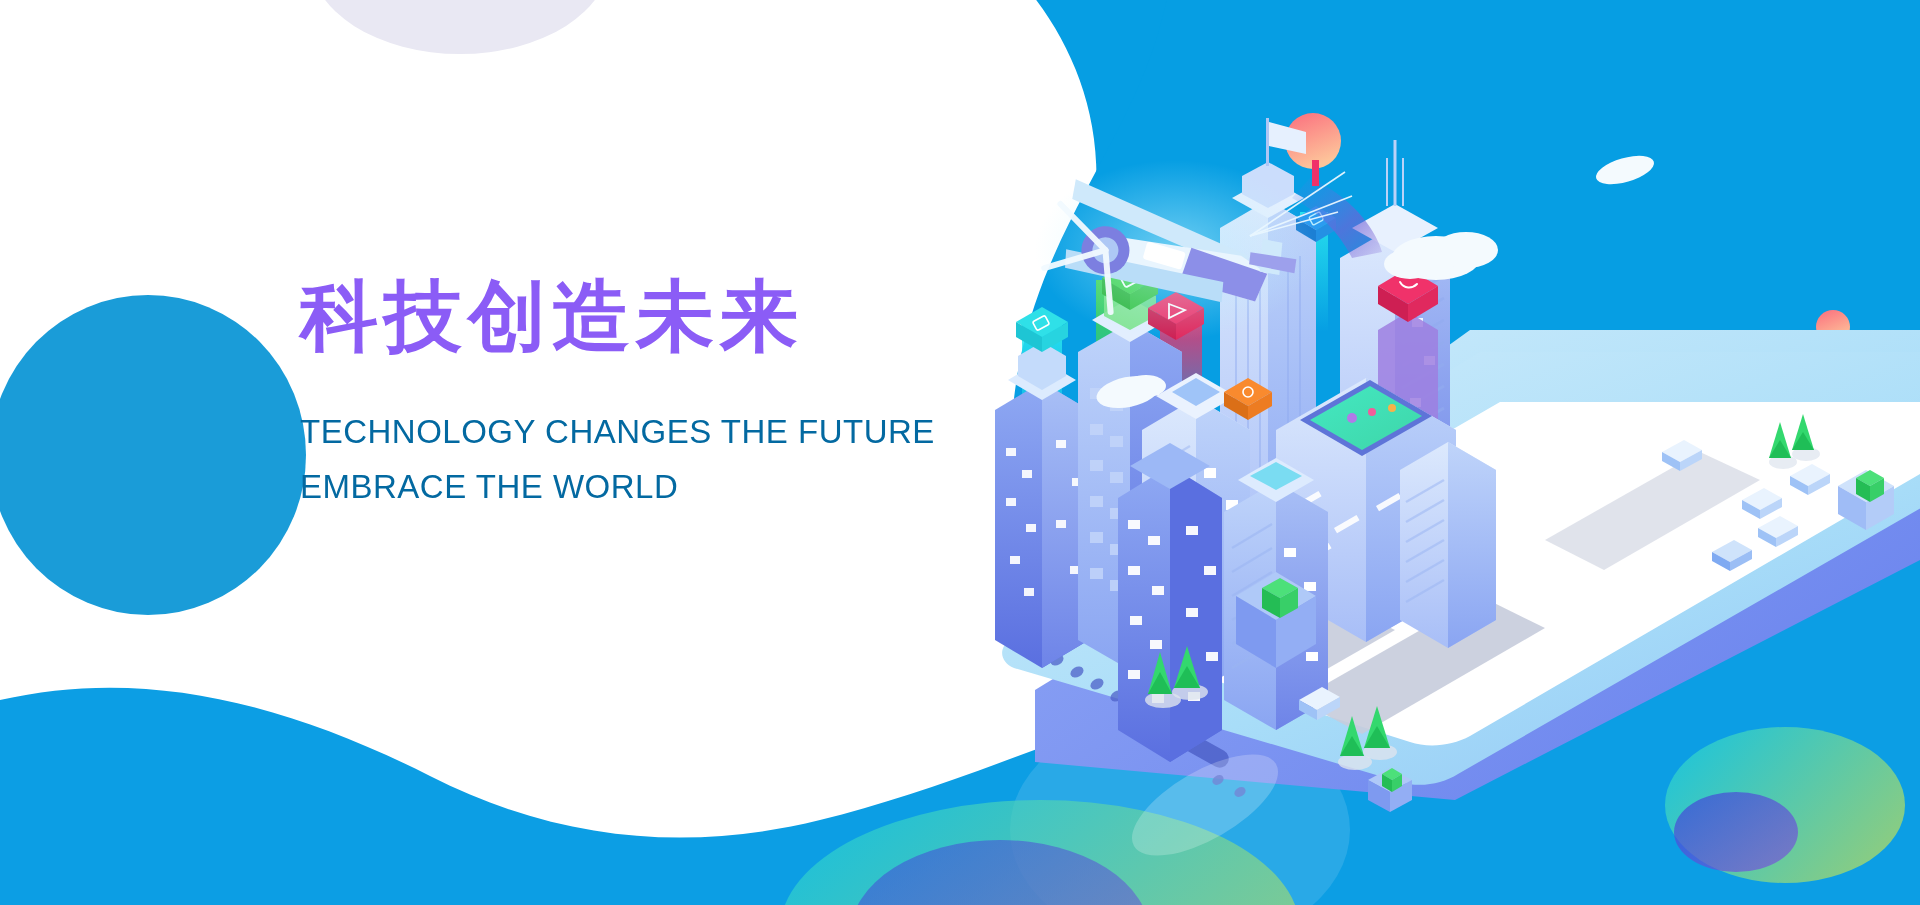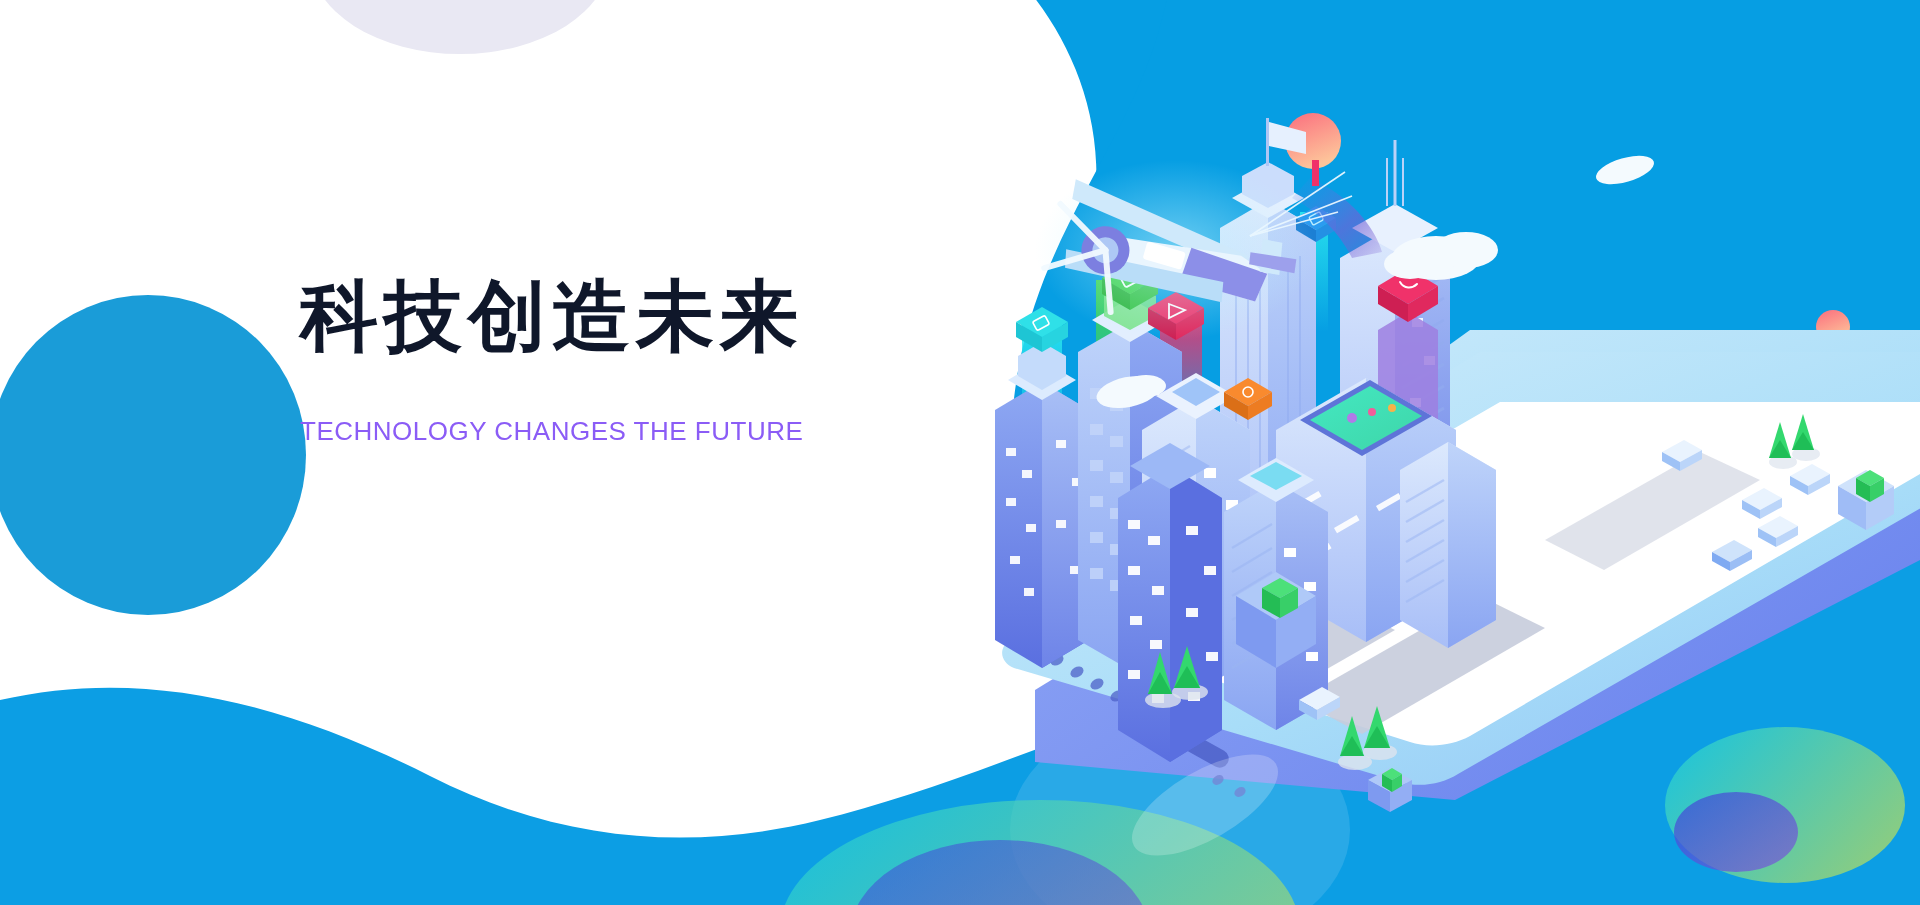--- a/index.html
+++ b/index.html
@@ -23,33 +23,33 @@
     left:300px; top:270px;
     width:760px;
     z-index:40;
   }
   .cn-line {
     font-family:"DejaVu Sans","Liberation Sans", sans-serif;
     font-weight:700;
     font-size:78px;
     line-height:92px;
     letter-spacing:6px;
-    color:#0f172a;
+    color:#8b5cf6;
     white-space:nowrap;
   }
   #subtitle {
     margin-top:42px;
   }
   .en-line {
     font-family:"Liberation Sans", sans-serif;
     font-weight:400;
-    font-size:26px;
+    font-size:33px;
     line-height:55px;
     letter-spacing:0.5px;
-    color:#8b5cf6;
+    color:#0369a1;
     white-space:nowrap;
   }
 </style>
 </head>
 <body>
 
 <div id="banner">
 
   <svg class="layer" viewBox="0 0 1920 905" preserveAspectRatio="none">
     <defs>
@@ -576,16 +576,17 @@
       </g>
     </g>
   </svg>
 
   <div id="text-block">
     <h1>
       <div class="cn-line">科技创造未来</div>
     </h1>
     <div id="subtitle">
       <div class="en-line">TECHNOLOGY CHANGES THE FUTURE</div>
+      <div class="en-line">EMBRACE THE WORLD</div>
     </div>
   </div>
 
 </div>
 
 </body></html>

